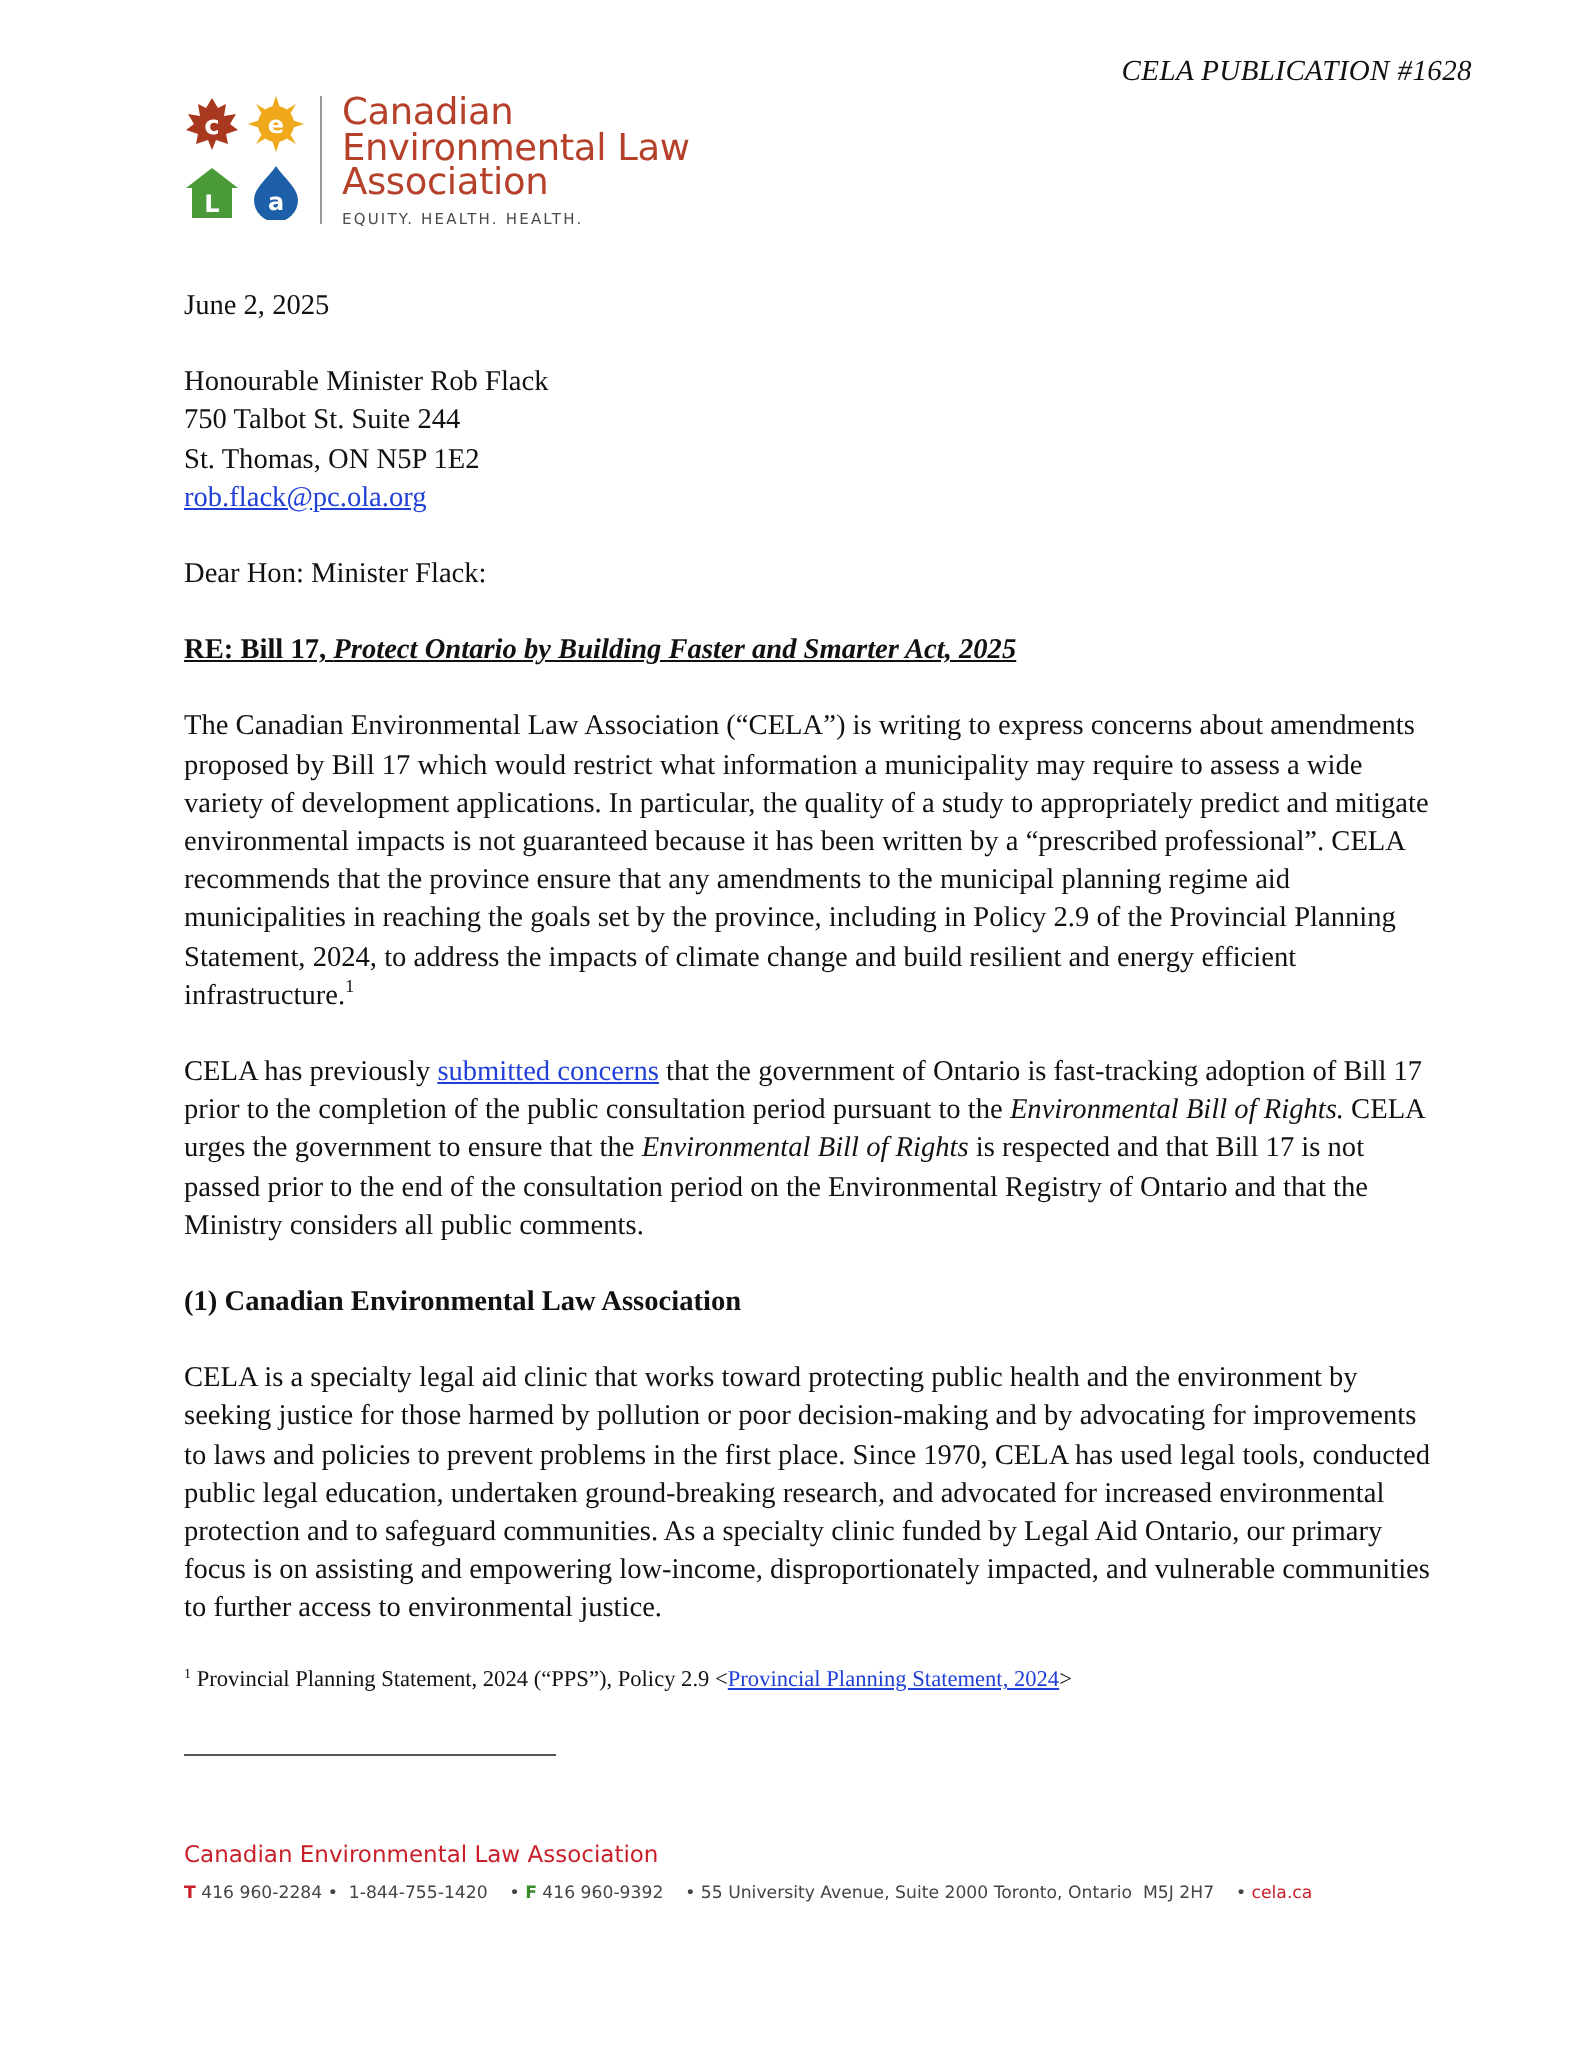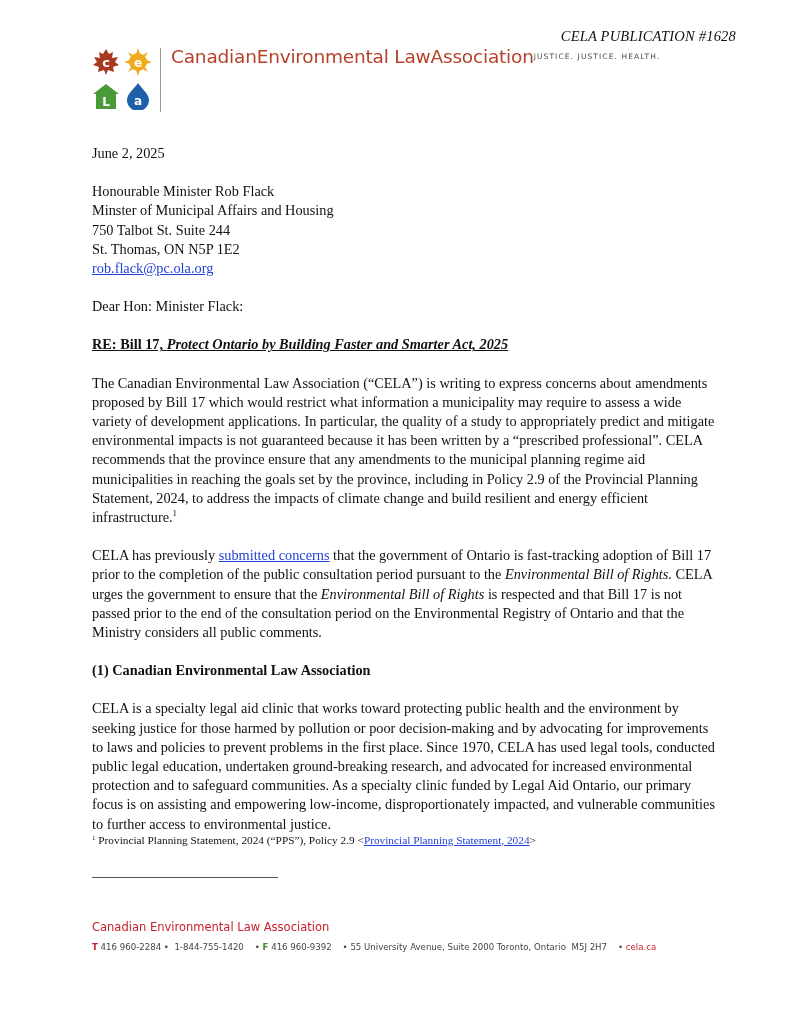--- a/index.html
+++ b/index.html
@@ -4,21 +4,21 @@
 <style>
   html, body { margin: 0; padding: 0; background: #ffffff; }
   body { width: 791px; height: 1024px; position: relative; overflow: hidden;
          font-family: "Liberation Serif", "DejaVu Serif", serif; color: #111; }
   .pub { position: absolute; top: 28px; right: 55px; font-weight: normal; font-style: italic;
          font-size: 14.5px; letter-spacing: 0.2px; }
   .logo { position: absolute; left: 92px; top: 48px; height: 68px; display: flex; align-items: flex-start; }
   .logo-icons { width: 62px; height: 62px; position: relative; }
   .logo-icons svg { position: absolute; }
   .logo-divider { width: 1px; height: 64px; background: #9a9a9a; margin-left: 6px; margin-right: 10px; }
-  .logo-text { display: flex; }
+  .logo-text { display: flex; flex-direction: column; }
   .logo-name { font-family: "DejaVu Sans", sans-serif; color: #b5412a; font-size: 18.5px; line-height: 17.5px; letter-spacing: -0.2px; }
   .logo-tag { font-family: "DejaVu Sans", sans-serif; color: #4a4a4a; font-size: 7.5px; letter-spacing: 1.1px; margin-top: 4px; }
   .letter { position: absolute; left: 92px; top: 144px; width: 630px; font-size: 14.3px; line-height: 19.2px; }
   .letter p { margin: 0; }
   .date { margin-bottom: 19px !important; }
   .addr { margin-bottom: 19px !important; }
   a.link { color: #1a0dab; color: #1f3fd6; text-decoration: underline; }
   .salutation { margin-bottom: 19px !important; }
   .re { font-weight: bold; text-decoration: underline; margin-bottom: 19px !important; }
   .re i { font-style: italic; }
@@ -68,30 +68,29 @@
     <svg width="28" height="28" viewBox="0 0 28 28" style="left:32px;top:34px">
       <path d="M14 1 C18 7 25 12 25 18 A11 11 0 0 1 3 18 C3 12 10 7 14 1 Z" fill="#1d5fa8"></path>
       <text x="14" y="23" text-anchor="middle" font-family="DejaVu Sans, sans-serif" font-weight="bold" font-size="12" fill="#fff">a</text>
     </svg>
   </div>
   <div class="logo-divider"></div>
   <div class="logo-text">
     <span class="logo-name">Canadian</span>
     <span class="logo-name">Environmental Law</span>
     <span class="logo-name">Association</span>
-    <span class="logo-tag">JUSTICE. JUSTICE. HEALTH.</span>
+    <span class="logo-tag">EQUITY. HEALTH. HEALTH.</span>
   </div>
 </div>
 
 <div class="letter">
   <p class="date">June 2, 2025</p>
 
   <div class="addr">
     <p>Honourable Minister Rob Flack</p>
-    <p>Minster of Municipal Affairs and Housing</p>
     <p>750 Talbot St. Suite 244</p>
     <p>St. Thomas, ON N5P 1E2</p>
     <p><a class="link">rob.flack@pc.ola.org</a></p>
   </div>
 
   <p class="salutation">Dear Hon: Minister Flack:</p>
 
   <p class="re"><span>RE: Bill 17, </span><i>Protect Ontario by Building Faster and Smarter Act, 2025</i></p>
 
   <p class="para"><span>The Canadian Environmental Law Association (“CELA”) is writing to express concerns about amendments proposed by Bill 17 which would restrict what information a municipality may require to assess a wide variety of development applications. In particular, the quality of a study to appropriately predict and mitigate environmental impacts is not guaranteed because it has been written by a “prescribed professional”. CELA recommends that the province ensure that any amendments to the municipal planning regime aid municipalities in reaching the goals set by the province, including in Policy 2.9 of the Provincial Planning Statement, 2024, to address the impacts of climate change and build resilient and energy efficient infrastructure.</span><sup>1</sup></p>

